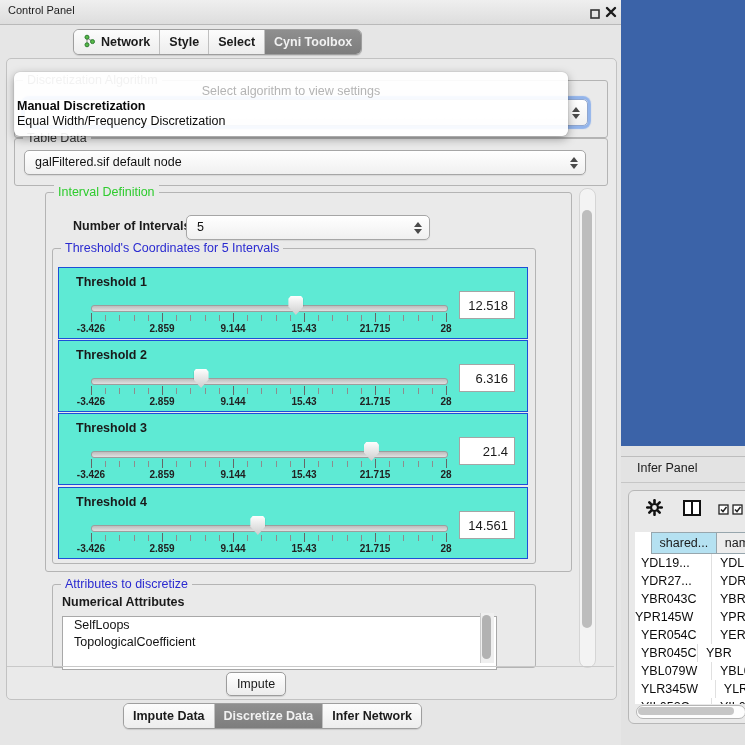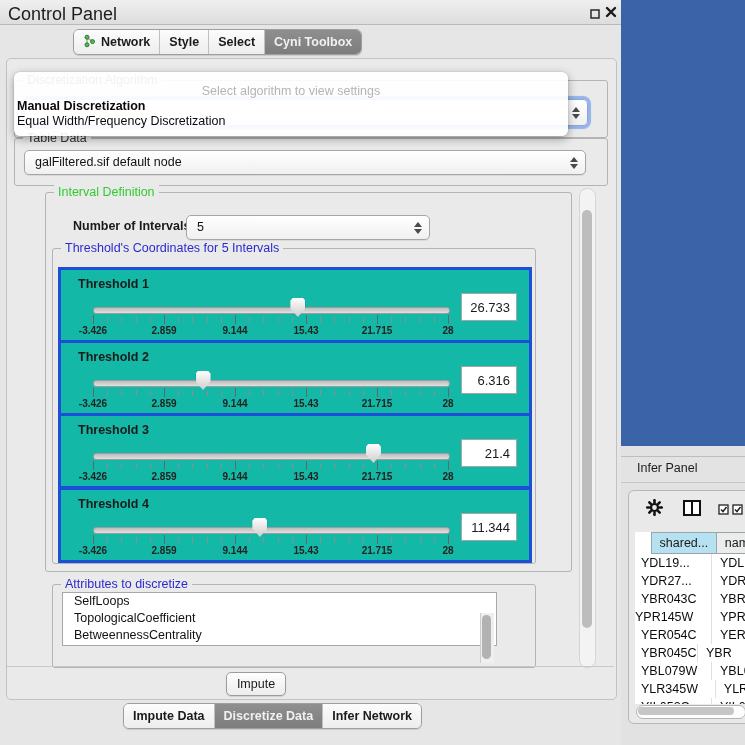--- a/index.html
+++ b/index.html
@@ -5,21 +5,21 @@
   html,body{margin:0;padding:0;}
   #app{position:relative;width:745px;height:745px;background:#e2e2e2;
        font-family:"Liberation Sans",sans-serif;font-size:13px;color:#1a1a1a;
        overflow:hidden;-webkit-font-smoothing:antialiased;}
   .abs{position:absolute;}
 
   
   #control-panel{left:0;top:0;width:621px;height:745px;background:#e6e6e6;}
   #titlebar{left:0;top:0;width:621px;height:24px;background:linear-gradient(#efefef,#dddddd);
             border-bottom:1px solid #b9b9b9;}
-  #panel-title{left:8px;top:4px;font-size:18px;color:#1c1c1c;}
+  #panel-title{left:8px;top:4px;font-size:11px;color:#1c1c1c;}
   #float-icon{left:590px;top:7px;width:10px;height:10px;}
   #close-icon{left:605px;top:6px;width:12px;height:12px;}
 
   .tabs-row{display:flex;align-items:stretch;height:24px;border:1px solid #9e9e9e;
             border-radius:6px;overflow:hidden;background:#f4f4f4;
             box-shadow:0 1px 1px rgba(0,0,0,.12);}
   .tab{display:flex;align-items:center;gap:5px;padding:0 9px;font-size:12.5px;font-weight:600;
        color:#1b1b1b;background:linear-gradient(#fcfcfc,#ededed);white-space:nowrap;cursor:default;}
   .tab + .tab{border-left:1px solid #c0c0c0;}
   .tab.selected{background:linear-gradient(#8f8f8f,#7d7d7d);color:#f1f1f1;}
@@ -57,41 +57,41 @@
   .stepper .down{position:absolute;bottom:0;left:0;width:0;height:0;
                border-left:4px solid transparent;border-right:4px solid transparent;
                border-top:5px solid #4a4a4a;}
   #tabledata-combo{left:24px;top:150px;width:560px;height:23px;}
 
   #interval-box{left:45px;top:192px;width:525px;height:378px;}
   #num-intervals-label{left:73px;top:219px;font-weight:bold;font-size:12.5px;}
   #num-intervals-combo{left:186px;top:215px;width:242px;height:23px;}
 
   #threshold-box{left:52px;top:248px;width:482px;height:314px;}
-  .thr-panel{position:absolute;left:58px;width:468px;height:70px;background:#14b8a6;
-             border:3px solid #1d4ed8;}
+  .thr-panel{position:absolute;left:58px;width:468px;height:70px;background:#5eead4;
+             border:1px solid #1d4ed8;}
   .thr-label{position:absolute;left:17px;top:7px;font-weight:bold;font-size:12.5px;}
   .thr-track{position:absolute;left:32px;top:37px;width:355px;height:5px;border-radius:3px;
              background:linear-gradient(#bdbdbd,#e0e0e0);border:1px solid #9d9d9d;}
   .thr-thumb{position:absolute;top:28px;width:15px;height:19px;
              background:linear-gradient(#fefefe,#cdcdcd);
              clip-path:polygon(15% 0,85% 0,100% 15%,100% 55%,50% 100%,0 55%,0 15%);
              filter:drop-shadow(0 1px 1px rgba(0,0,0,.45));}
   .thr-minor-ticks{position:absolute;left:32px;top:47px;width:356px;height:6px;
              background:repeating-linear-gradient(to right,#8d8d8d 0 1px,transparent 1px 14.2px);}
   .thr-major-tick{position:absolute;top:45px;width:1px;height:9px;background:#666;}
   .tick-label{position:absolute;top:55px;transform:translateX(-50%);font-size:10px;
               font-weight:bold;color:#222;white-space:nowrap;}
   .thr-value{position:absolute;left:400px;top:23px;width:56px;height:28px;background:#fff;
              border:1px solid #a5a5a5;line-height:28px;text-align:right;padding-right:6px;
              box-sizing:border-box;font-size:13px;}
 
   #attributes-box{left:52px;top:584px;width:482px;height:82px;}
   #numattr-label{left:62px;top:595px;font-weight:bold;font-size:12.5px;}
-  #attr-list{left:62px;top:592px;width:433px;height:52px;background:#fff;border:1px solid #a8a8a8;
+  #attr-list{left:62px;top:616px;width:433px;height:52px;background:#fff;border:1px solid #a8a8a8;
              overflow:hidden;}
   .attr-item{padding-left:11px;height:17px;line-height:17px;font-size:12.5px;color:#111;}
   #attr-list-scrollbar{left:480px;top:613px;width:13px;height:50px;background:#efefef;
              border-left:1px solid #ccc;}
   #attr-list-thumb{left:482px;top:615px;width:9px;height:44px;background:#b2b2b2;border-radius:5px;}
 
   #outer-scrollbar{left:579px;top:188px;width:15px;height:478px;background:#f3f3f3;
              border:1px solid #d5d5d5;border-radius:8px;}
   #outer-thumb{left:582px;top:210px;width:10px;height:418px;background:#bdbdbd;border-radius:6px;}
 
@@ -218,21 +218,21 @@
           <div class="thr-major-tick" style="left: 102.5px;"></div>
           <span class="tick-label" style="left: 103px;">2.859</span>
           <div class="thr-major-tick" style="left: 173.5px;"></div>
           <span class="tick-label" style="left: 174px;">9.144</span>
           <div class="thr-major-tick" style="left: 244.5px;"></div>
           <span class="tick-label" style="left: 245px;">15.43</span>
           <div class="thr-major-tick" style="left: 315.5px;"></div>
           <span class="tick-label" style="left: 316px;">21.715</span>
           <div class="thr-major-tick" style="left: 386.5px;"></div>
           <span class="tick-label" style="left: 387px;">28</span>
-          <div class="thr-value">26.733</div>
+          <div class="thr-value">12.518</div>
         </div>
         <div class="thr-panel" style="top: 340px;">
           <span class="thr-label">Threshold 2</span>
           <div class="thr-track"></div>
           <div class="thr-thumb" style="left: 134.549px;"></div>
           <div class="thr-minor-ticks"></div>
           <div class="thr-major-tick" style="left: 31.5px;"></div>
           <span class="tick-label" style="left: 32px;">-3.426</span>
           <div class="thr-major-tick" style="left: 102.5px;"></div>
           <span class="tick-label" style="left: 103px;">2.859</span>
@@ -275,32 +275,31 @@
           <div class="thr-major-tick" style="left: 102.5px;"></div>
           <span class="tick-label" style="left: 103px;">2.859</span>
           <div class="thr-major-tick" style="left: 173.5px;"></div>
           <span class="tick-label" style="left: 174px;">9.144</span>
           <div class="thr-major-tick" style="left: 244.5px;"></div>
           <span class="tick-label" style="left: 245px;">15.43</span>
           <div class="thr-major-tick" style="left: 315.5px;"></div>
           <span class="tick-label" style="left: 316px;">21.715</span>
           <div class="thr-major-tick" style="left: 386.5px;"></div>
           <span class="tick-label" style="left: 387px;">28</span>
-          <div class="thr-value">11.344</div>
+          <div class="thr-value">14.561</div>
         </div>
       </div>
 
     <div id="attributes-box" class="groupbox">
       <span class="group-title blue">Attributes to discretize</span>
     </div>
     <span id="numattr-label" class="abs">Numerical Attributes</span>
     <div id="attr-list" class="abs">
         <div class="attr-item">SelfLoops</div>
         <div class="attr-item">TopologicalCoefficient</div>
-        <div class="attr-item">BetweennessCentrality</div>
       </div>
     <div id="attr-list-scrollbar" class="abs"></div>
     <div id="attr-list-thumb" class="abs"></div>
 
     <div id="outer-scrollbar" class="abs"></div>
     <div id="outer-thumb" class="abs"></div>
 
     <div id="apply-sep" class="abs"></div>
     <div id="apply-button" class="abs">Impute</div>
 

